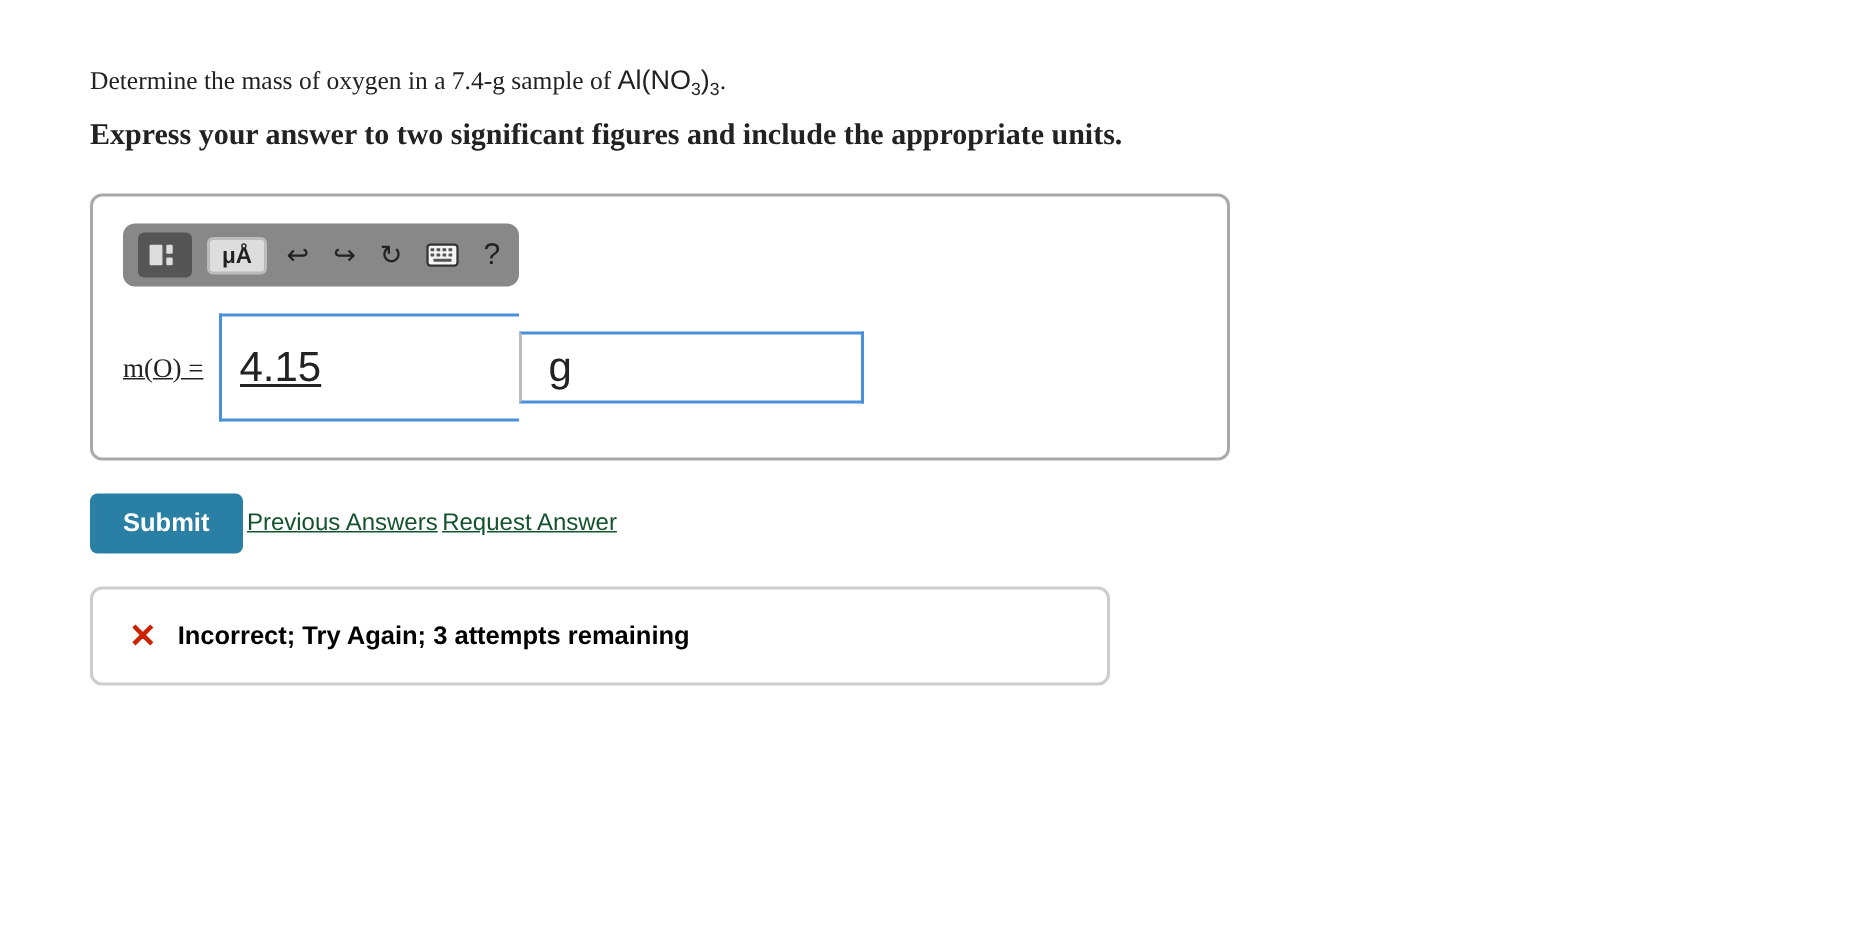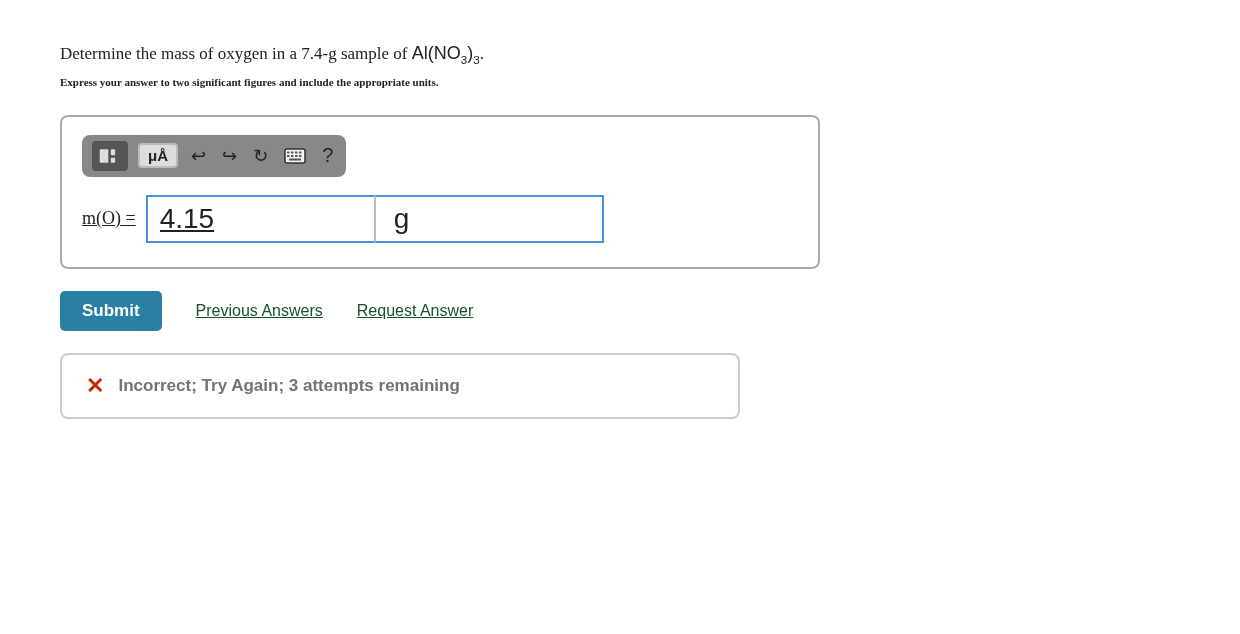--- a/index.html
+++ b/index.html
@@ -9,21 +9,21 @@
       font-size: 16px;
       color: #222;
       padding: 40px 60px;
     }
     .question-text {
       font-size: 17px;
       margin-bottom: 6px;
       line-height: 1.5;
     }
     .instruction-text {
-      font-size: 11px;
+      font-size: 20px;
       font-weight: bold;
       margin-bottom: 24px;
       line-height: 1.5;
     }
     sub { font-size: 0.65em; }
 
     .answer-box {
       border: 2px solid #aaa;
       border-radius: 8px;
       padding: 18px 20px 24px 20px;
@@ -89,40 +89,40 @@
       font-size: 18px;
       margin-right: 10px;
       white-space: nowrap;
       font-family: Georgia, serif;
     }
     .value-input {
       border: 2px solid #4a90d9;
       border-right: none;
       font-size: 28px;
       font-family: Arial, sans-serif;
-      padding: 6px 12px;
-      width: 228px;
+      padding: 18px 12px;
+      width: 200px;
       outline: none;
       color: #222;
     }
     .unit-input {
       border: 2px solid #4a90d9;
       border-left: 2px solid #bbb;
       font-size: 28px;
       font-family: Arial, sans-serif;
       padding: 6px 18px;
       width: 230px;
       outline: none;
       color: #222;
     }
 
     .action-row {
       display: flex;
       align-items: center;
-      gap: 34px;
+      gap: 3px;
       margin-bottom: 22px;
       max-width: 760px;
     }
     .submit-btn {
       background: #2a7fa5;
       color: #fff;
       border: none;
       border-radius: 5px;
       padding: 10px 22px;
       font-size: 17px;
@@ -154,21 +154,21 @@
     .error-icon {
       color: #cc2200;
       font-size: 22px;
       font-weight: bold;
       flex-shrink: 0;
     }
     .feedback-text {
       font-size: 17px;
       font-weight: bold;
       font-family: Arial, sans-serif;
-      color: #737373;
+      color: #000000;
     }
   </style>
 </head>
 <body>
 
 <div class="question-text">
   <span>Determine the mass of oxygen in a 7.4-g sample of </span><span style="font-size:18px; font-family: Arial, sans-serif; font-style:normal;">Al(NO<sub>3</sub>)<sub>3</sub></span><span>.</span>
 </div>
 
 <div class="instruction-text">Express your answer to two significant figures and include the appropriate units.</div>

